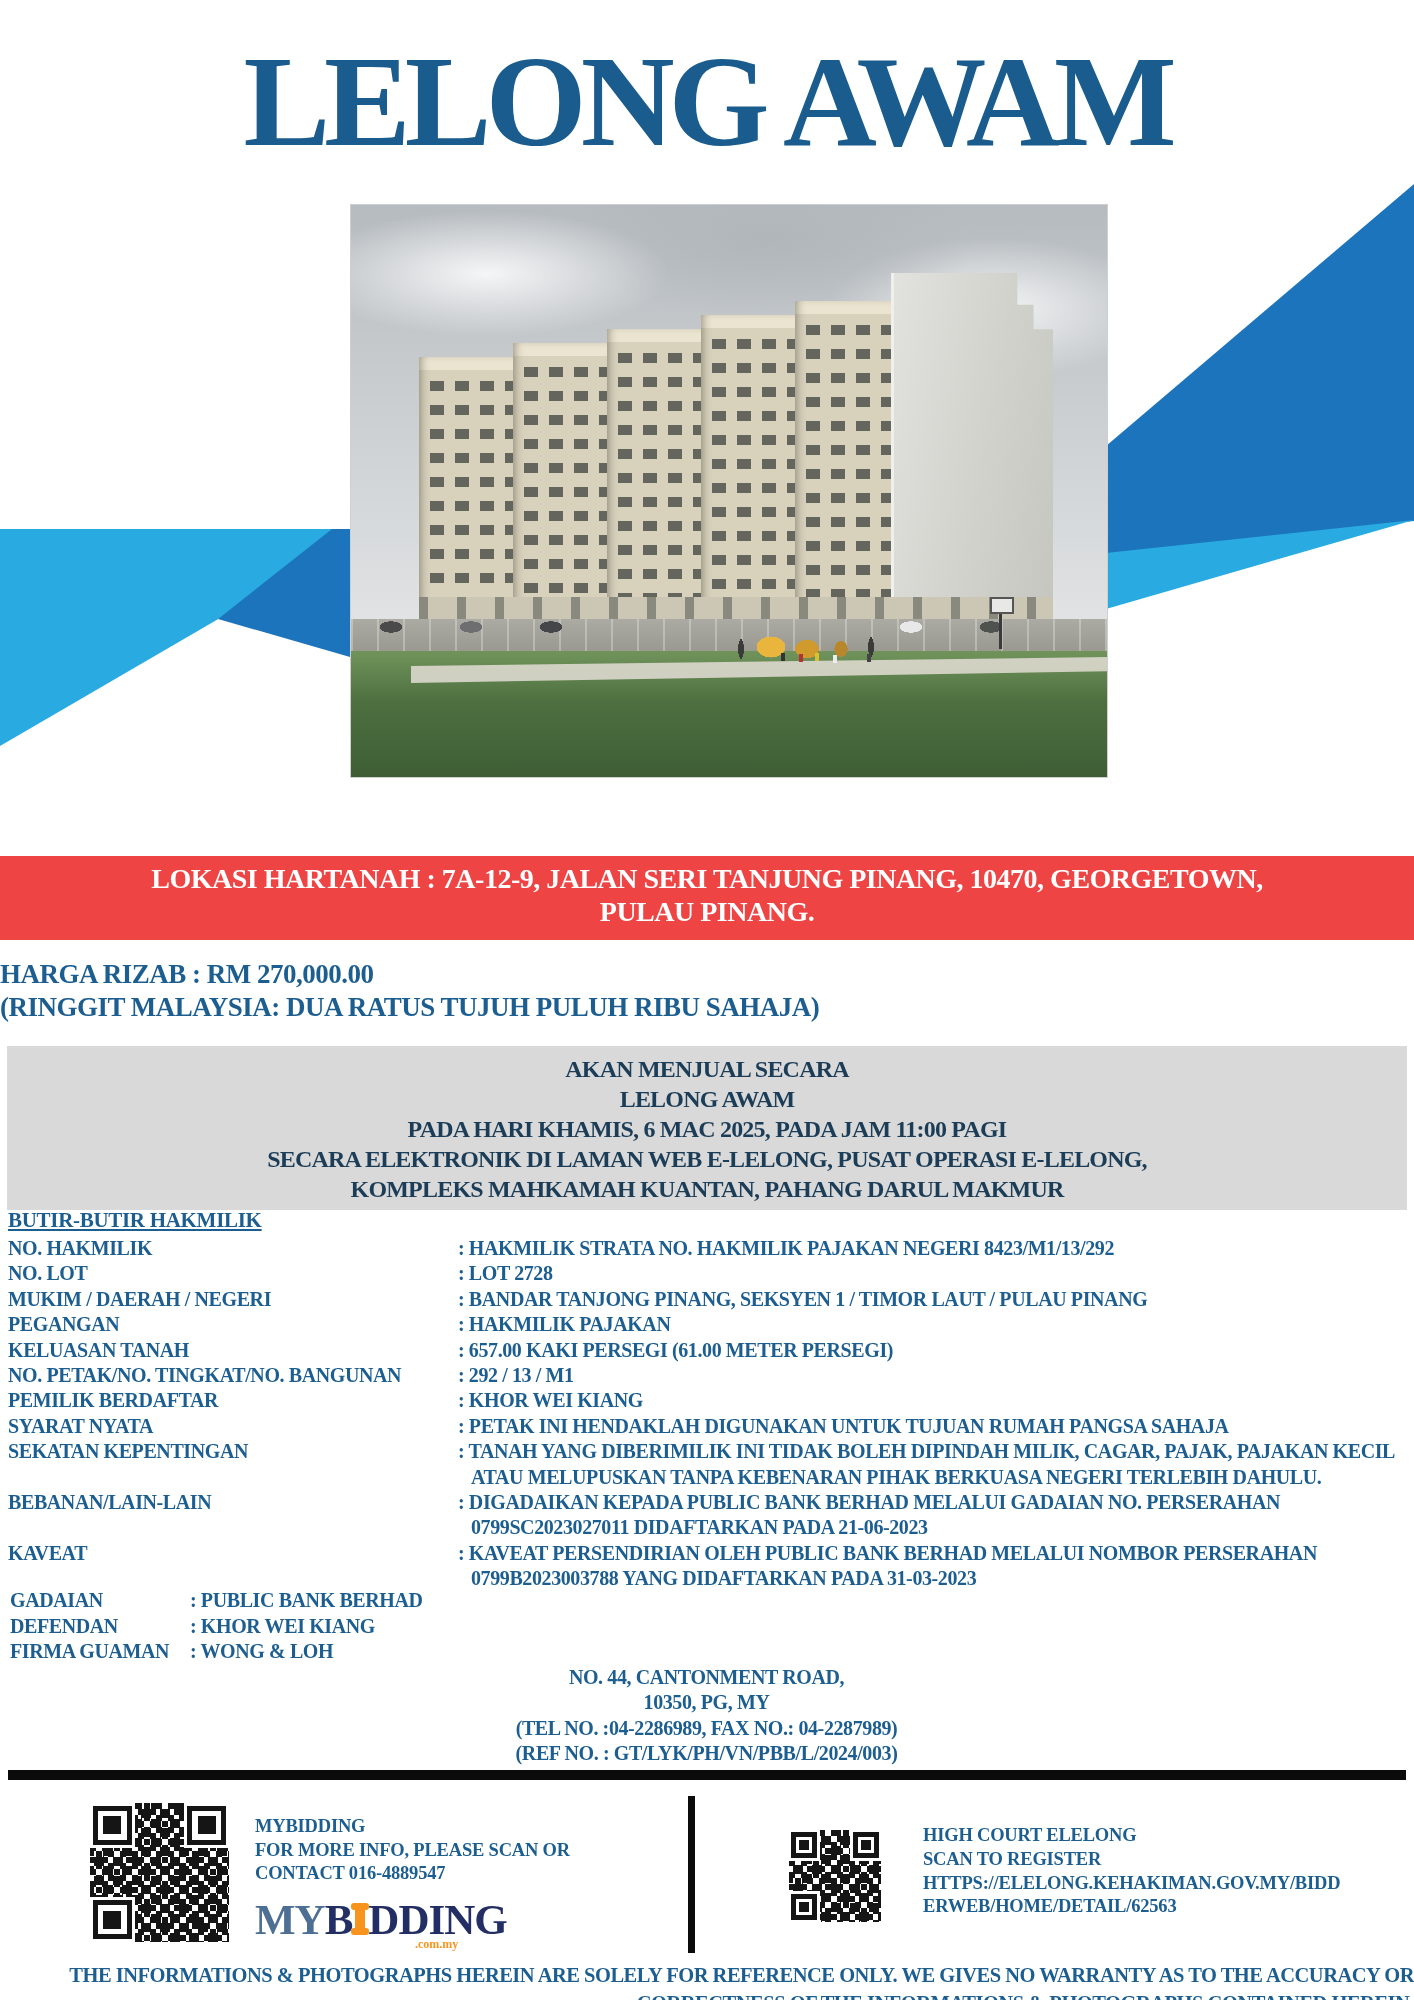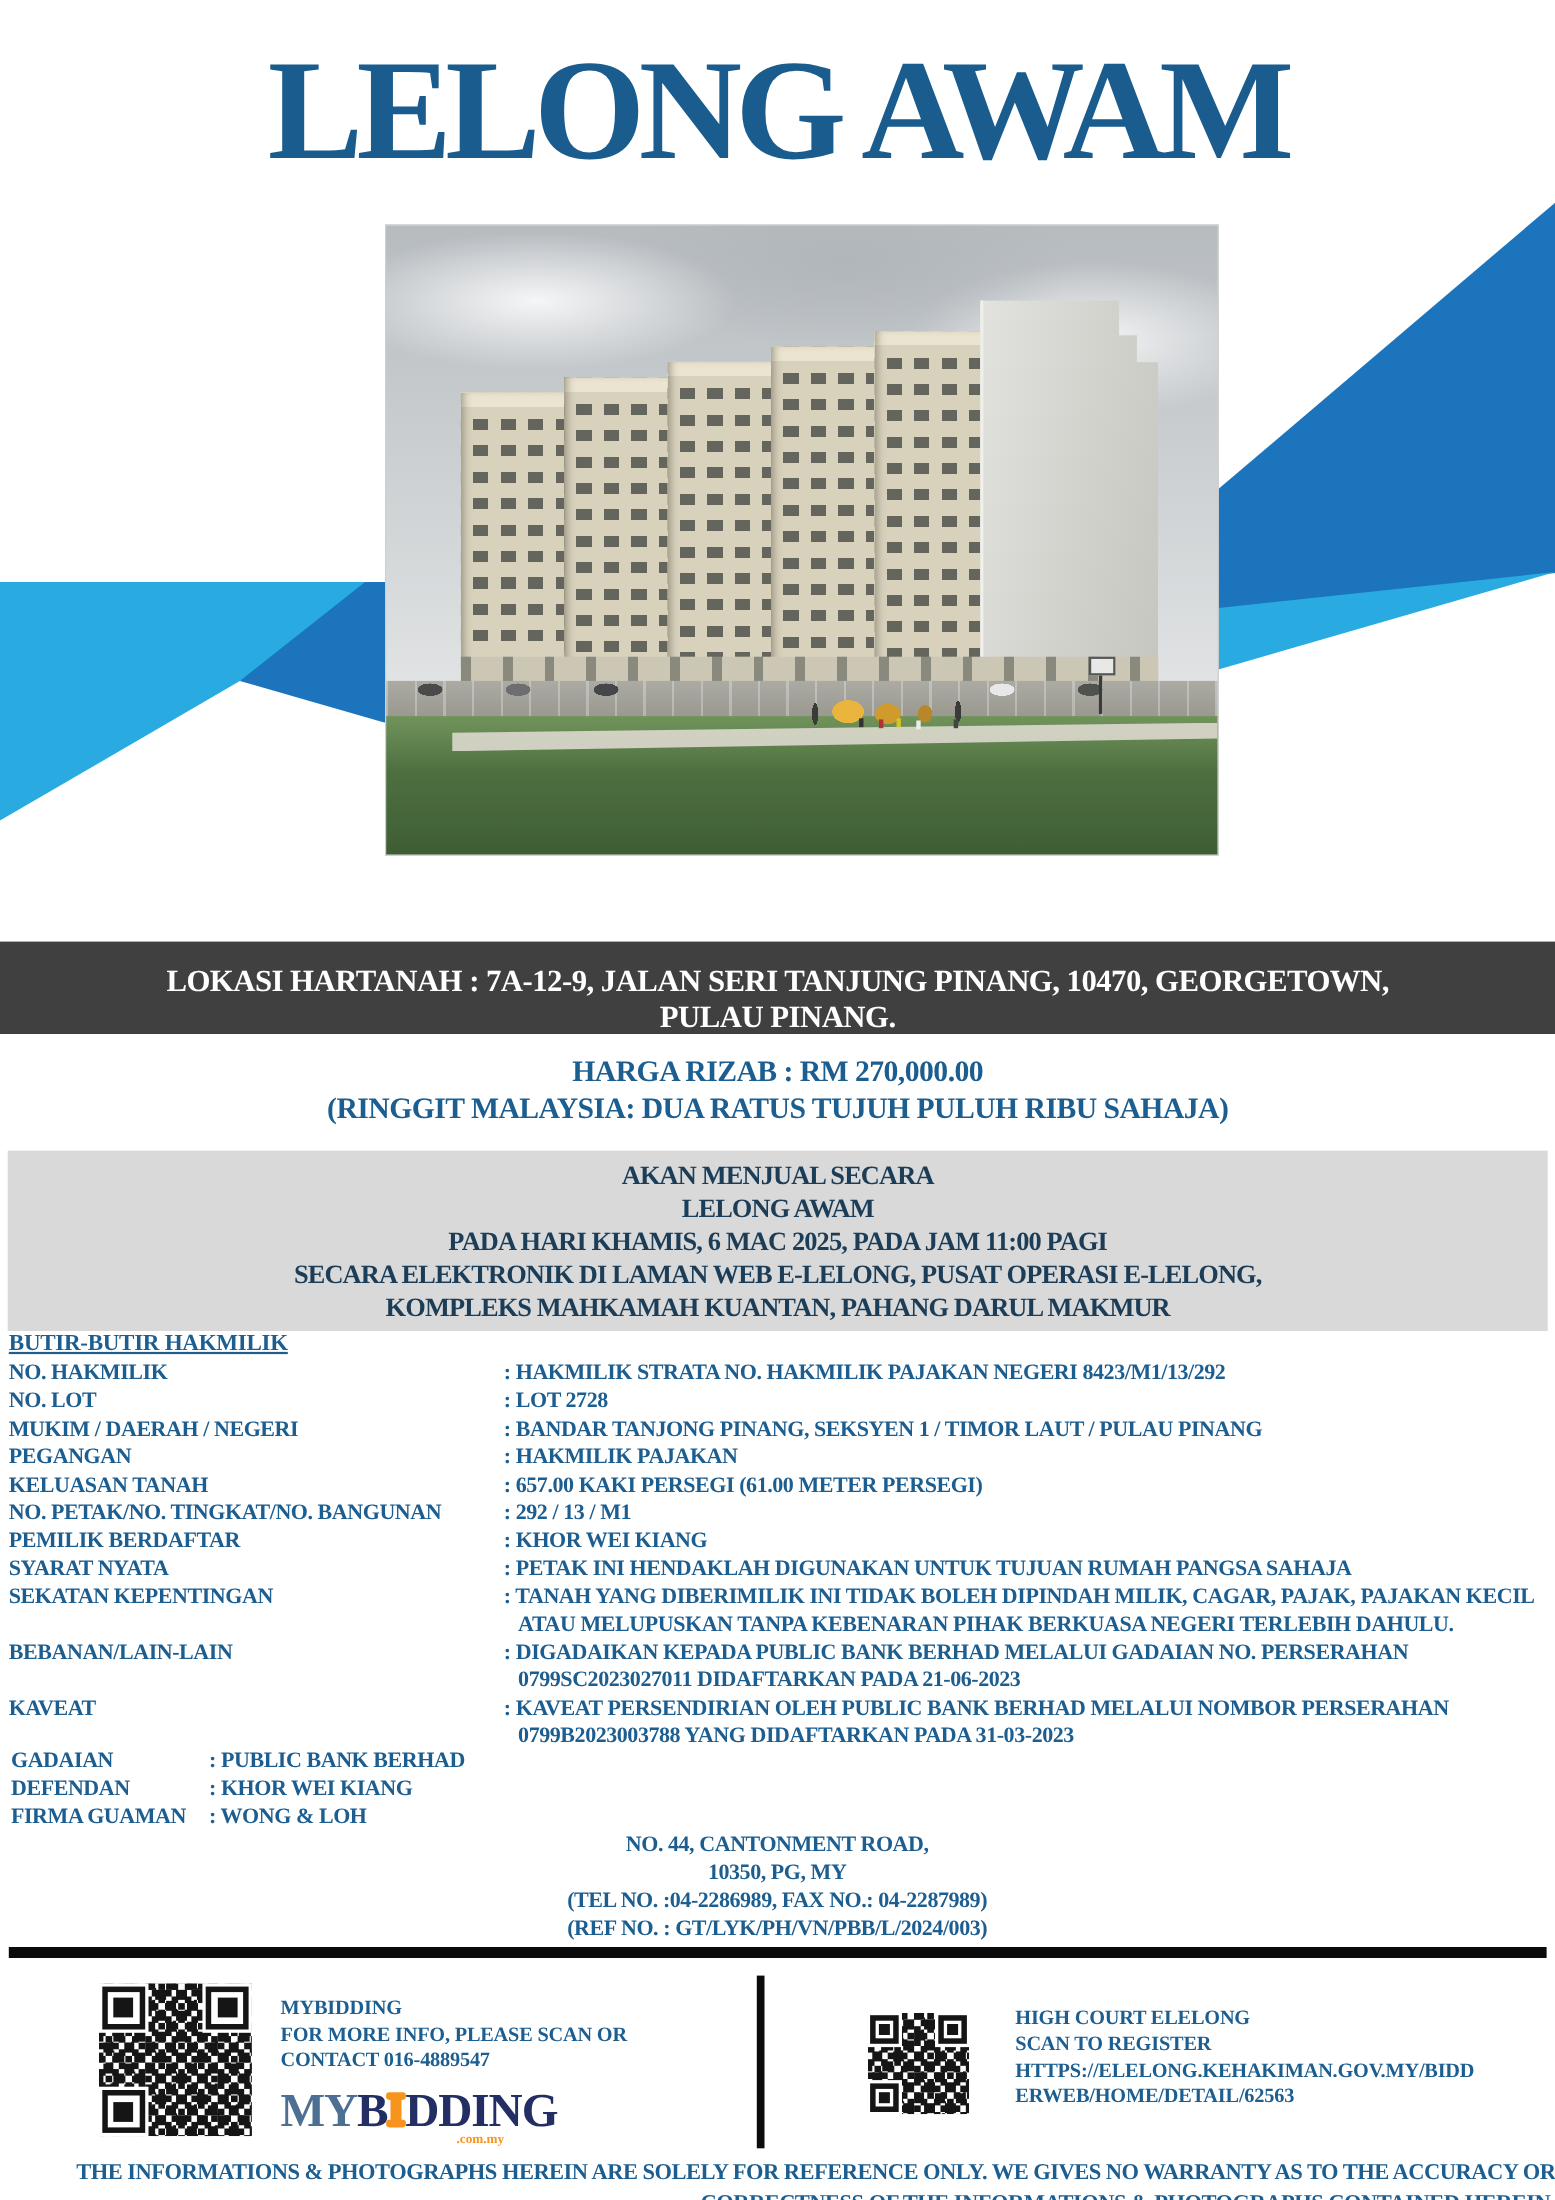--- a/index.html
+++ b/index.html
@@ -73,25 +73,25 @@
       radial-gradient(10px 12px at 130px 20px,#B8862B 65%,rgba(0,0,0,0) 66%),
       radial-gradient(4px 14px at 30px 20px,#3A3A3A 70%,rgba(0,0,0,0) 71%),
       radial-gradient(4px 14px at 160px 18px,#3A3A3A 70%,rgba(0,0,0,0) 71%);}
   .hoop{position:absolute;left:648px;top:396px;width:3px;height:48px;background:#3A3A3A;}
   .hoop::before{content:"";position:absolute;top:-4px;left:-9px;width:20px;height:13px;
       background:#E8E8E6;border:2px solid #555;}
   .people{position:absolute;left:430px;top:448px;width:4px;height:8px;background:#333;
       box-shadow:18px 1px #B03434,34px 0 #D8C22B,52px 2px #EDEDED,86px 1px #444;}
 
   
-  .banner{left:0;top:840px;width:1414px;height:84px;background:#404040;color:#fff;
-      text-align:center;font-size:28px;line-height:33px;letter-spacing:-.5px;padding-top:20px;box-sizing:border-box;}
-
-  
-  .harga{left:0;right:0;top:942px;text-align:center;color:#1D5E90;font-size:27px;line-height:33px;letter-spacing:-.5px;}
+  .banner{left:0;top:840px;width:1414px;height:84px;background:#ef4444;color:#fff;
+      text-align:center;font-size:28px;line-height:33px;letter-spacing:-.5px;padding-top:6px;box-sizing:border-box;}
+
+  
+  .harga{left:0;right:0;top:942px;text-align:left;color:#1D5E90;font-size:27px;line-height:33px;letter-spacing:-.5px;}
 
   
   .greybox{left:7px;top:1030px;width:1400px;height:164px;background:#D9D9D9;color:#1C3D57;
       text-align:center;font-size:24px;line-height:30px;letter-spacing:-.8px;padding-top:8px;box-sizing:border-box;}
 
   
   .butir-head{left:8px;top:1192px;color:#1D5E90;font-size:21px;text-decoration:underline;letter-spacing:-.3px;}
   .butir{left:8px;top:1220px;width:1398px;display:grid;grid-template-columns:450px 1fr;
       color:#1D5E90;font-size:20px;line-height:25.4px;letter-spacing:-.4px;}
   .butir .cont{grid-column:2;padding-left:13px;}

